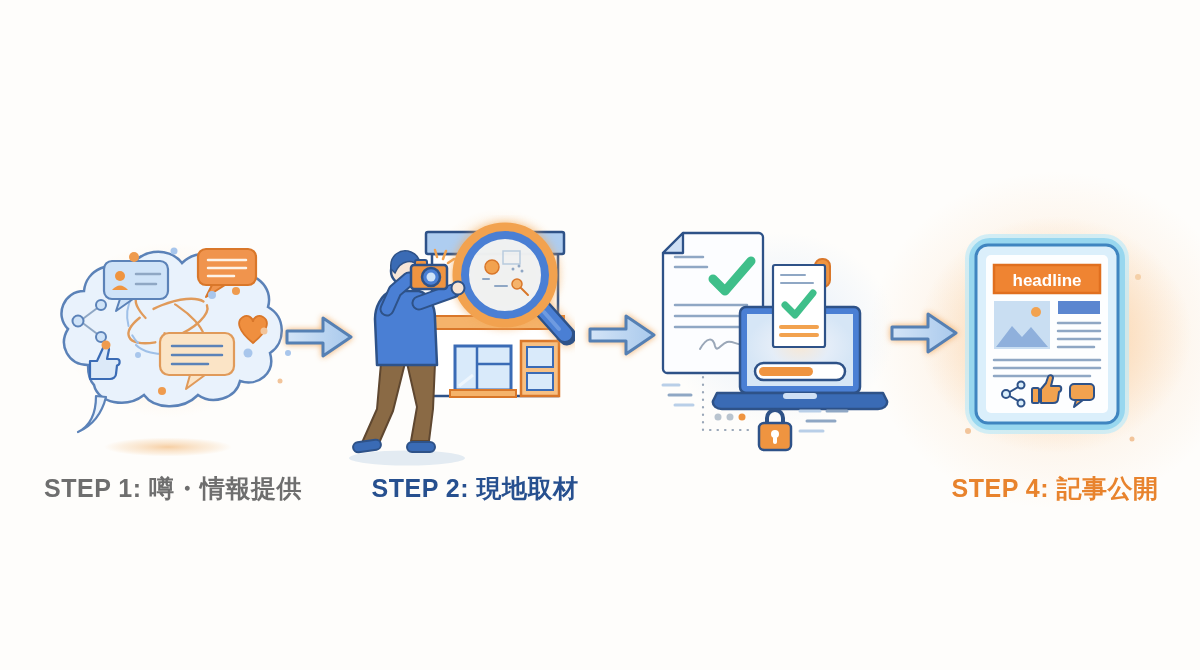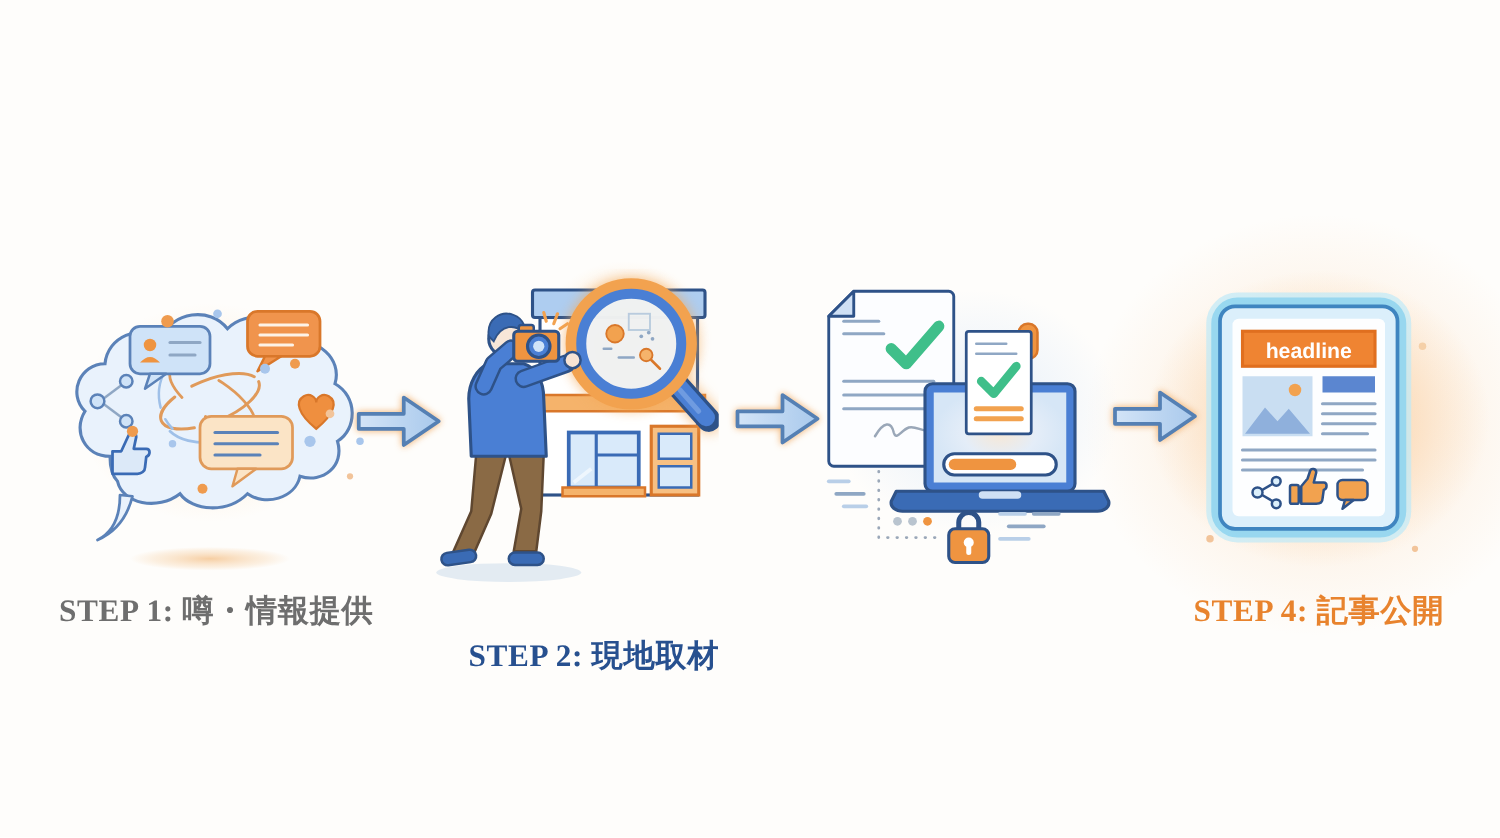--- a/index.html
+++ b/index.html
@@ -13,21 +13,21 @@
       radial-gradient(190px 165px at 1055px 335px, rgba(248,176,100,.55), rgba(248,176,100,0) 72%),
       radial-gradient(250px 225px at 1055px 340px, rgba(248,190,130,.32), rgba(248,190,130,0) 75%),
       #fefdfb;
     padding-left: 47px;
   }
   .illu{position:absolute;}
   .arrow{position:absolute;width:72px;height:50px;}
   .arrow svg{filter:drop-shadow(0 0 3px rgba(238,160,80,.85));}
   .caption{
     position:absolute;top:472px;width:320px;text-align:center;
-    font-size:25px;font-weight:700;letter-spacing:.5px;white-space:nowrap;font-family:Liberation Serif, serif;
+    font-size:25px;font-weight:700;letter-spacing:.5px;white-space:nowrap;
   }
   .glass-glow{filter:drop-shadow(0 0 5px rgba(244,170,90,.8));}
 </style>
 </head>
 <body>
 
 <div class="stage">
 
   <svg class="illu" style="left:40px;top:233px;" width="260" height="235" viewBox="0 0 260 235">
     <defs>
@@ -277,16 +277,16 @@
         <rect x="108" y="151" width="24" height="16" rx="4" fill="#f2a24f" stroke="#2e5288" stroke-width="2"></rect>
         <path d="M114,167 L112,174 L121,167 Z" fill="#f2a24f" stroke="#2e5288" stroke-width="2" stroke-linejoin="round"></path>
       </g>
     </g>
     <circle cx="176" cy="44" r="3" fill="#f5d0a8"></circle>
     <circle cx="6" cy="198" r="3" fill="#f2c49a"></circle>
     <circle cx="170" cy="206" r="2.5" fill="#f2c49a"></circle>
   </svg>
 
   <div class="caption" style="left: 13px; color: rgb(110, 110, 110);">STEP 1: 噂・情報提供</div>
-  <div class="caption" style="left: 315px; color: rgb(39, 80, 143); margin-top: 36px;">STEP 2: 現地取材</div>
+  <div class="caption" style="left: 315px; color: rgb(39, 80, 143);">STEP 2: 現地取材</div>
   <div class="caption" style="left: 895px; color: rgb(232, 131, 45);">STEP 4: 記事公開</div>
 
 </div>
 
 </body></html>

